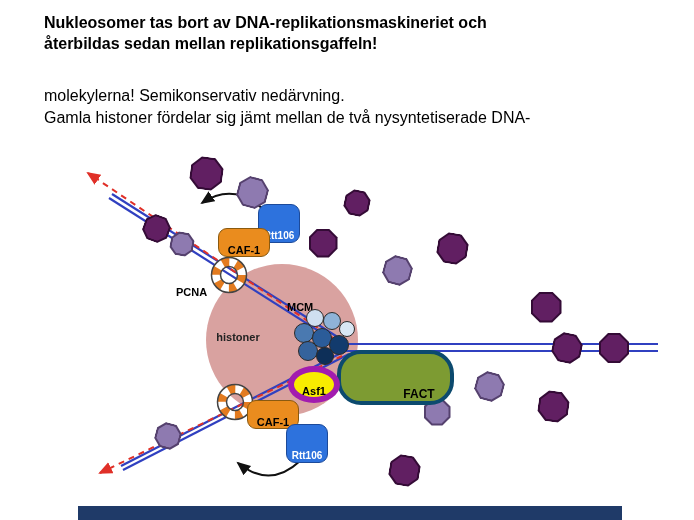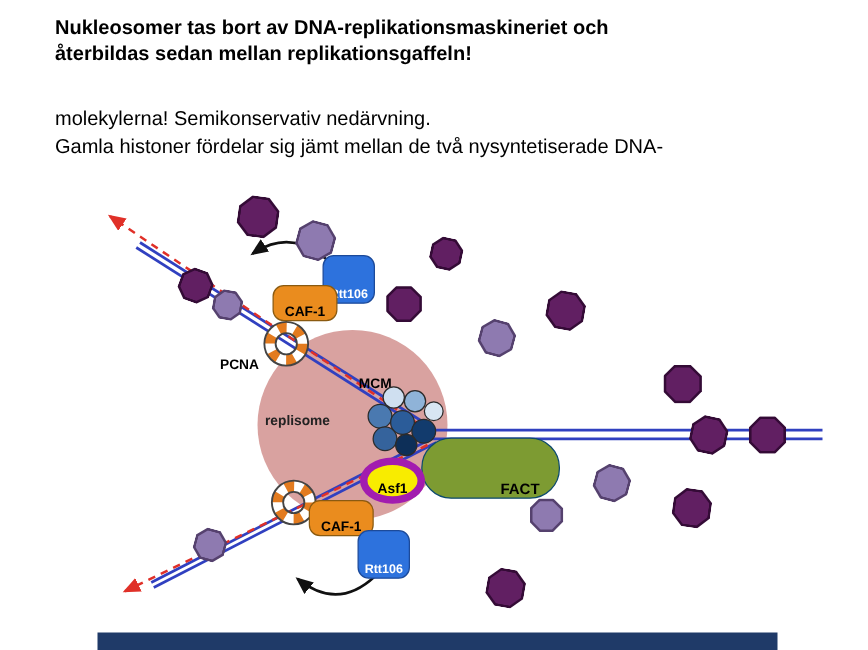--- a/index.html
+++ b/index.html
@@ -59,21 +59,21 @@
   .caf1-top    { left:218px; top:228px; }
   .caf1-bottom { left:247px; top:400px; }
   .asf1 {
     left:288px; top:366px; width:40px; height:25px; border-radius:50%;
     background:var(--asf1-yellow,#f8ec00); color:#000;
     font-size:11px; border:6px solid #a21caf;
   }
   .fact {
     left:337px; top:350px; width:62px; height:47px; border-radius:24px;
     background:var(--fact-green,#7d9b32); color:#000;
-    font-size:12px; border:1px solid #0c4a6e;padding-left:47px;
+    font-size:12px; border:4px solid #0c4a6e;padding-left:47px;
   }
 
   .lbl { position:absolute; font-weight:bold; font-size:11px; color:#000; }
   .pcna-lbl { left:176px; top:286px; }
   .mcm-lbl  { left:287px; top:301px; }
   .replisome-lbl { left:196px; top:331px; width:84px; text-align:center; color:#222; }
 
   .mcm-circle { position:absolute; border-radius:50%; border:1px solid #2b2b2b; }
 
   .footer-bar {
@@ -141,21 +141,21 @@
       </g>
 
       <g>
         <circle cx="235" cy="402" r="13" fill="none" stroke="#ffffff" stroke-width="9"></circle>
         <circle cx="235" cy="402" r="13" fill="none" stroke="#e37b1f" stroke-width="9" stroke-dasharray="6.8 6.8"></circle>
         <circle cx="235" cy="402" r="17.5" fill="none" stroke="#444" stroke-width="1.5"></circle>
         <circle cx="235" cy="402" r="8.5" fill="none" stroke="#444" stroke-width="1.5"></circle>
       </g>
     </svg>
 
-    <div class="lbl replisome-lbl">replisome</div>
+    <div class="lbl replisome-lbl">histoner</div>
 
     <div id="nucleosome-layer">
         <div class="octagon dark" style="left: 189.5px; top: 156.5px; width: 33px; height: 33px; transform: rotate(8deg);">
           <div class="octagon-inner dark"></div>
         </div>
         <div class="octagon light" style="left: 236.5px; top: 176.5px; width: 31px; height: 31px; transform: rotate(15deg);">
           <div class="octagon-inner light"></div>
         </div>
         <div class="octagon dark" style="left: 344px; top: 190px; width: 26px; height: 26px; transform: rotate(12deg);">
           <div class="octagon-inner dark"></div>

